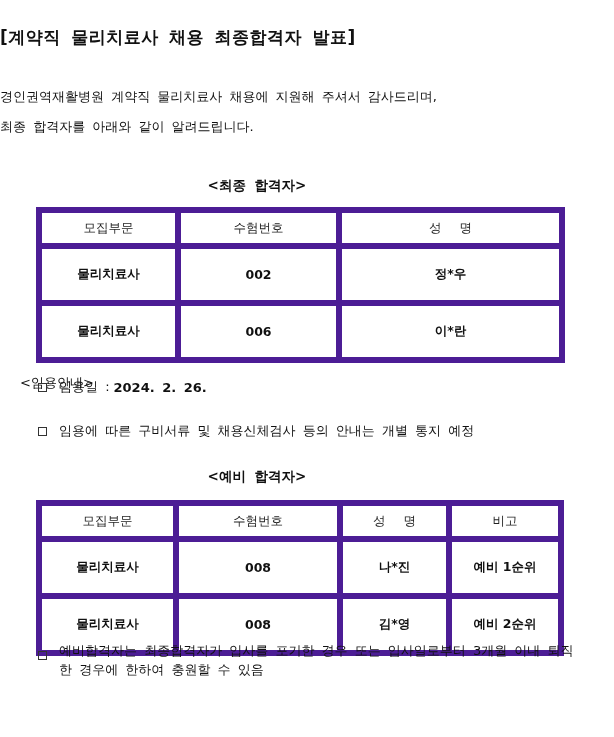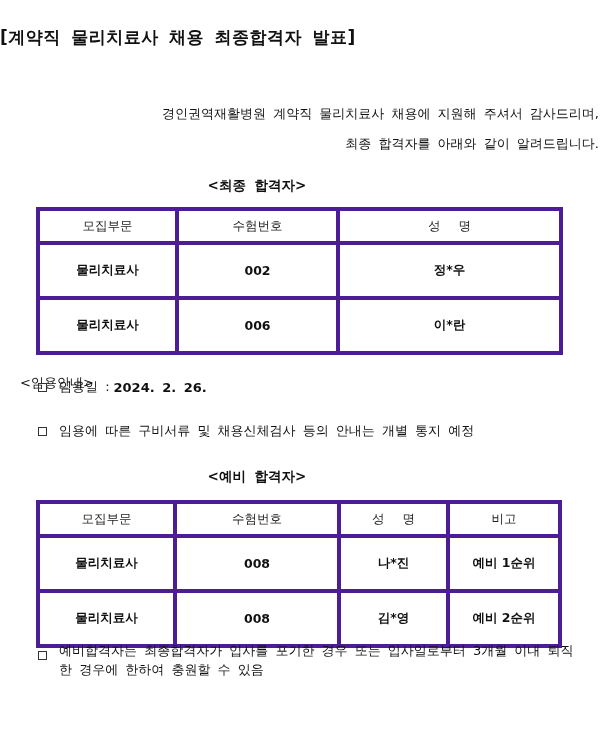--- a/index.html
+++ b/index.html
@@ -23,45 +23,44 @@
       text-align: left;
       font-size: 17px;
       font-weight: bold;
       letter-spacing: 0.5px;
       word-spacing: 4px;
     }
     .intro {
       position: absolute;
       left: 0;
       width: 599px;
-      text-align: right;
+      text-align: left;
       font-size: 13px;
       word-spacing: 3px;
-      margin-top: 17px;
     }
     .intro.l1 { top: 88px; }
     .intro.l2 { top: 118px; }
     .section-heading {
       position: absolute;
       left: 0;
       width: 514px;
       text-align: center;
       font-size: 13.5px;
       font-weight: bold;
       word-spacing: 4px;
     }
     .sh1 { top: 177px; }
     .sh2 { top: 468px; }
     table.grid {
       position: absolute;
       border-collapse: collapse;
       table-layout: fixed;
     }
     table.grid td, table.grid th {
-      border: 4px solid #4c1d95;
+      border: 6px solid #4c1d95;
       text-align: center;
       vertical-align: middle;
       padding: 0;
       font-size: 12.5px;
     }
     table.grid th {
       font-weight: normal;
       height: 30px;
       color: #222;
     }

